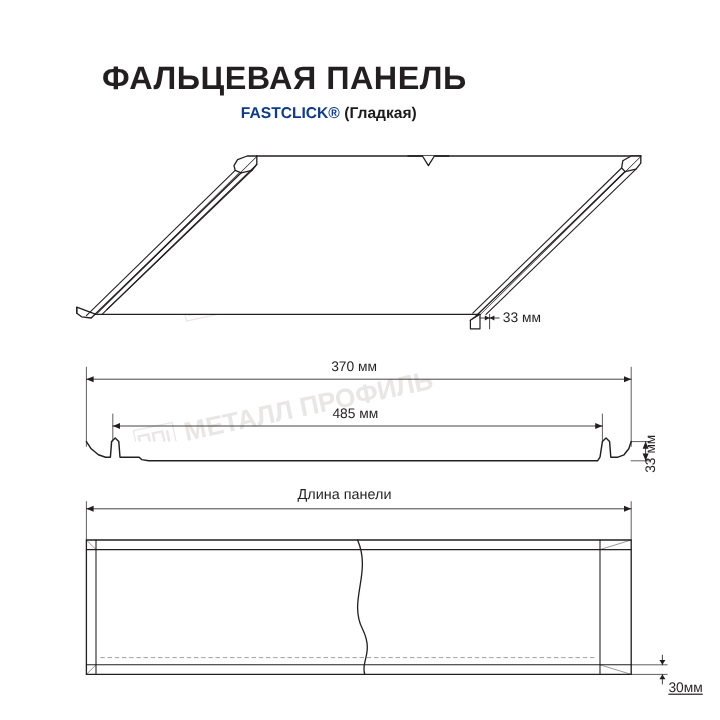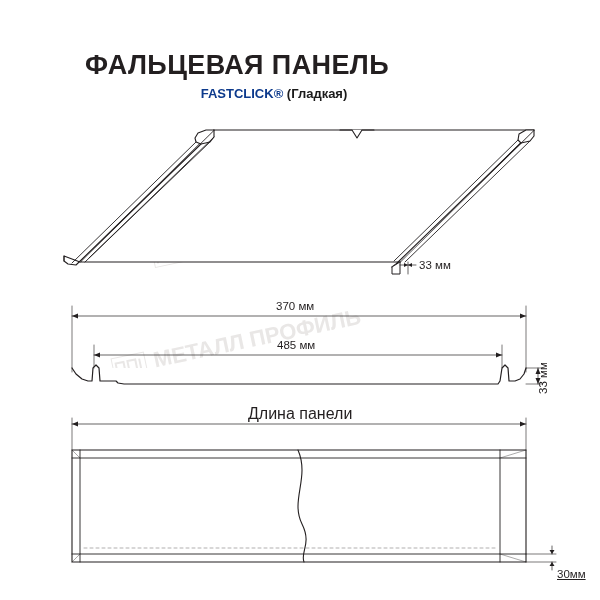--- a/index.html
+++ b/index.html
@@ -190,14 +190,14 @@
       <path d="M552 570 L552 562" stroke="#231f20" stroke-width="0.7"></path>
       <path d="M549.5 566 L552 562 L554.5 566" fill="#231f20" stroke="none"></path>
     </g>
   </g>
 </svg>
 
 <div class="lbl" style="left:419px; top:259px;">33 мм</div>
 <div class="lbl" style="left:276px; top:300px;">370 мм</div>
 <div class="lbl" style="left:277px; top:339px;">485 мм</div>
 <div class="lbl lbl-rot" style="left:537px; top:394px;">33 мм</div>
-<div class="lbl" style="left:248px; top:405px; font-size:16px;">Длина панели</div>
+<div class="lbl" style="left:248px; top:405px; font-size:12px;">Длина панели</div>
 <div class="lbl" style="left:557px; top:568px;text-decoration:underline;">30мм</div>
 
 </body></html>

